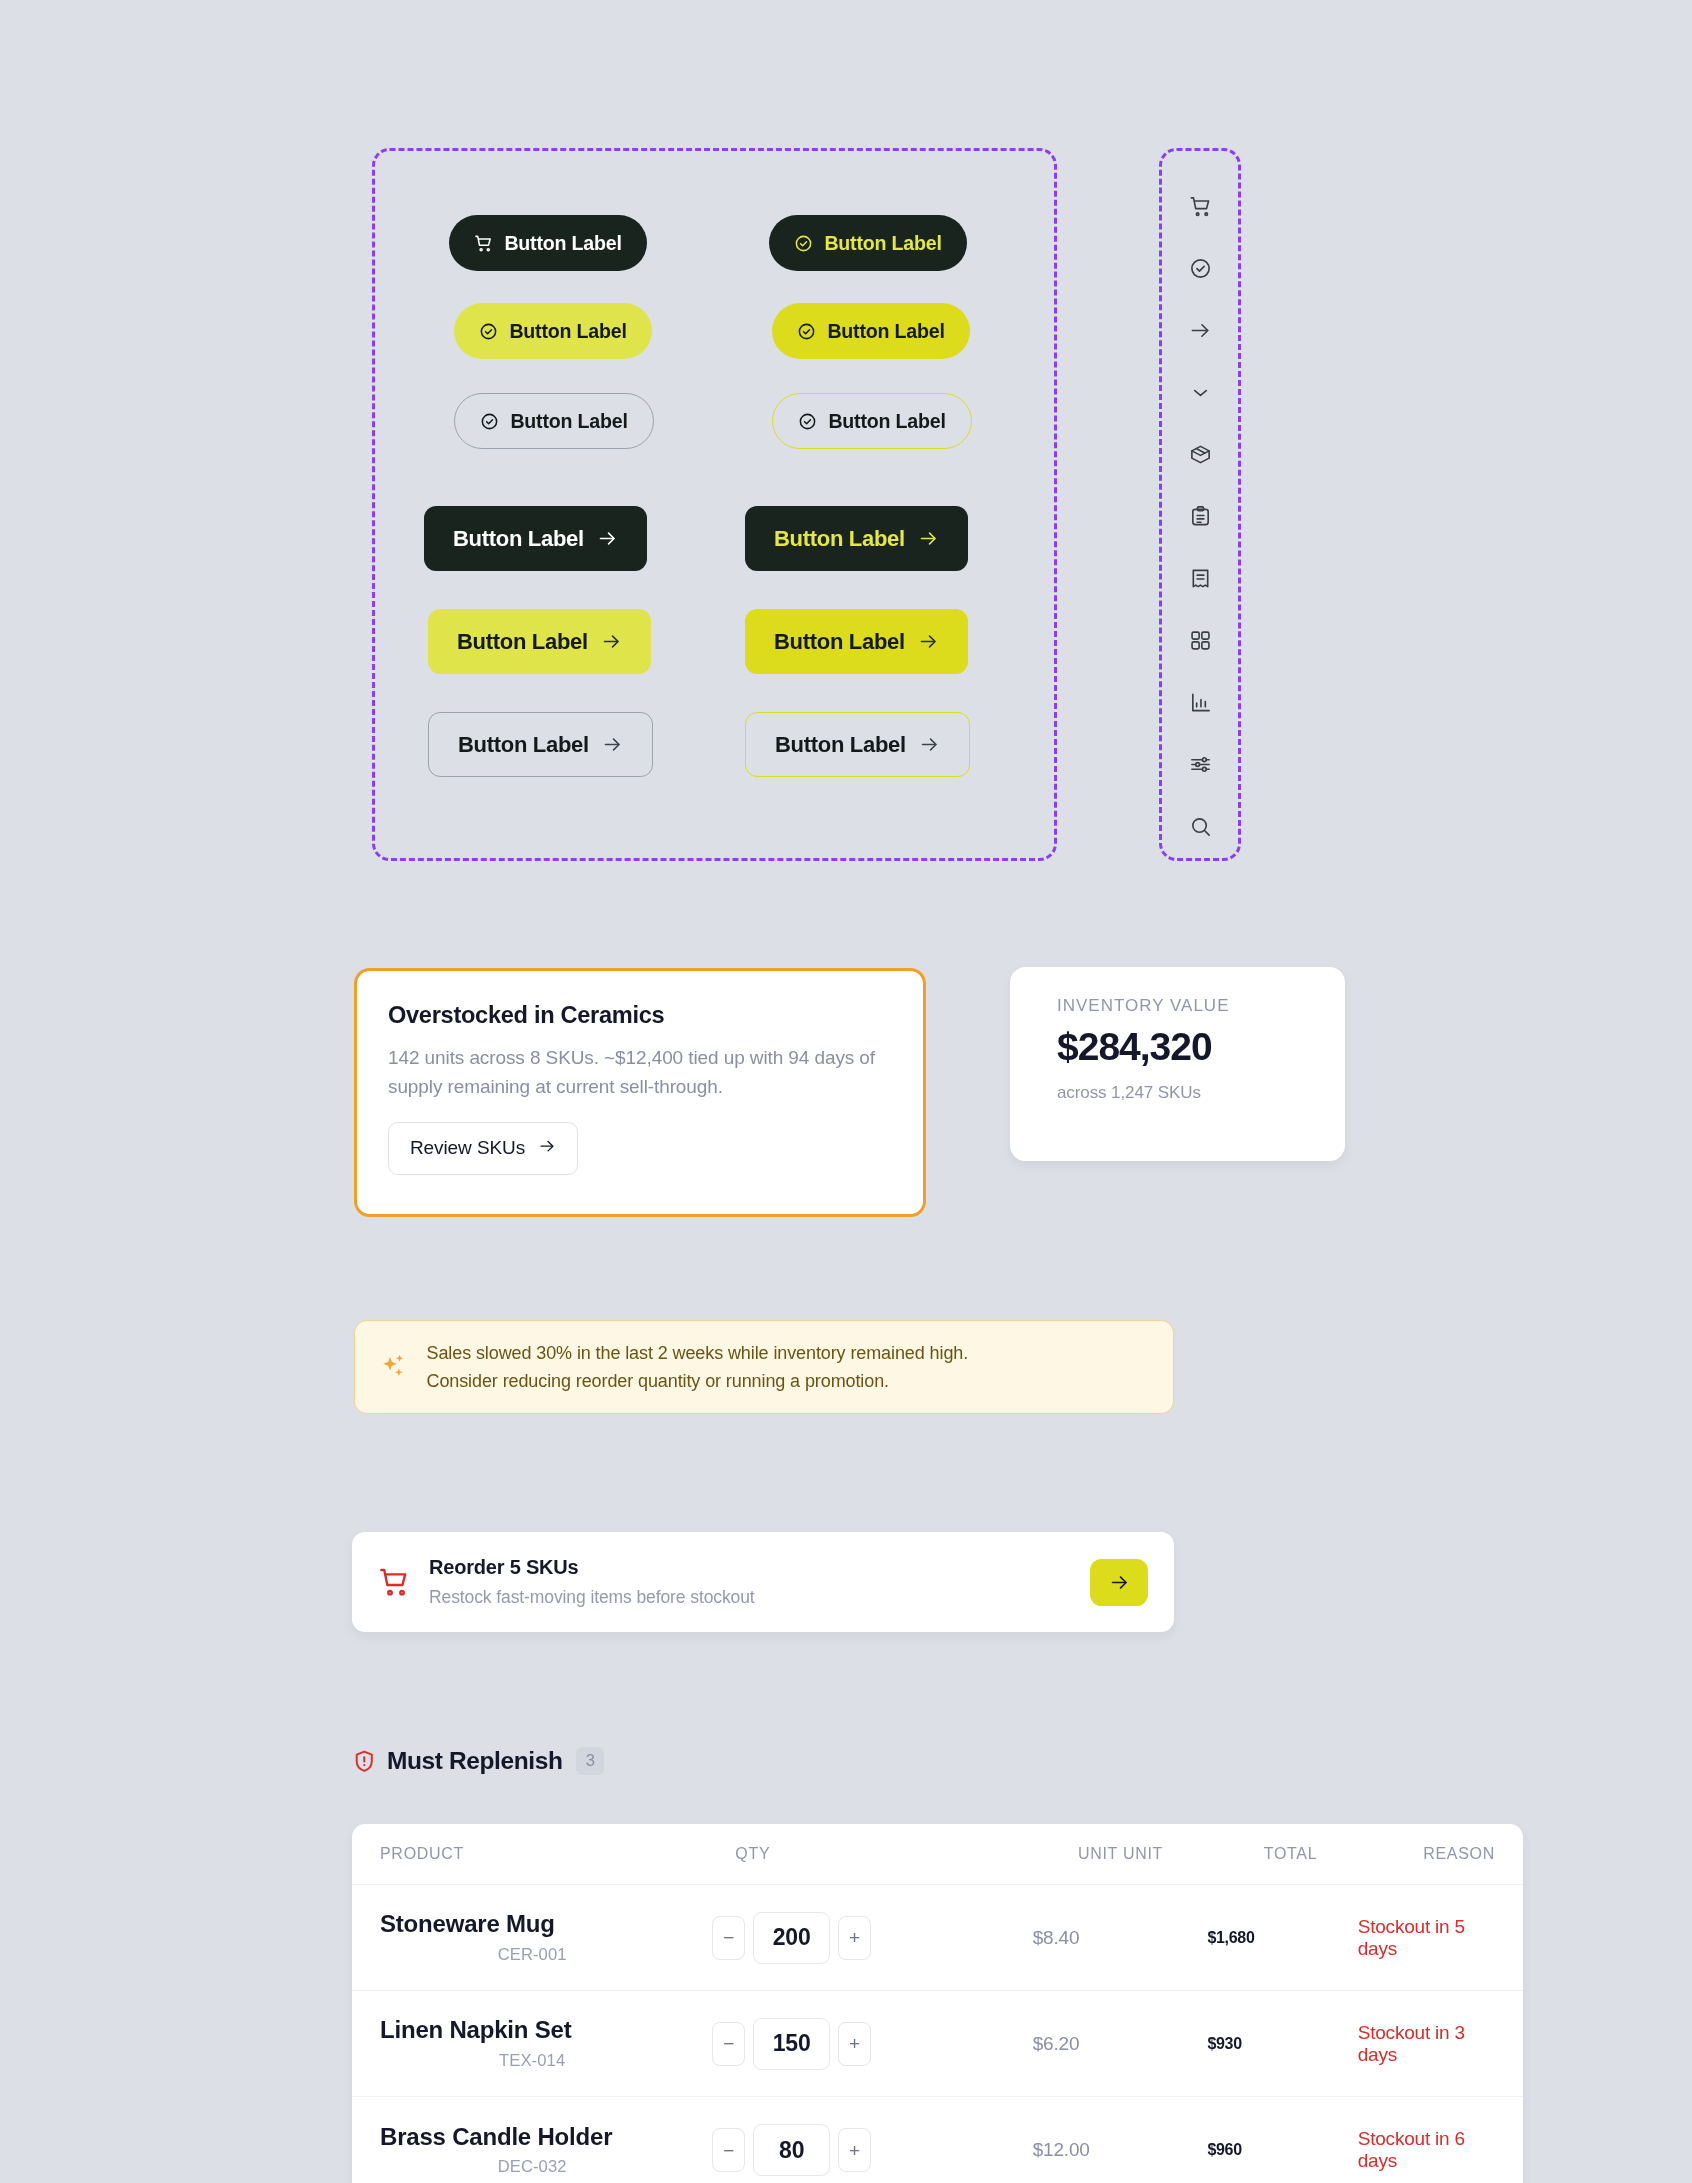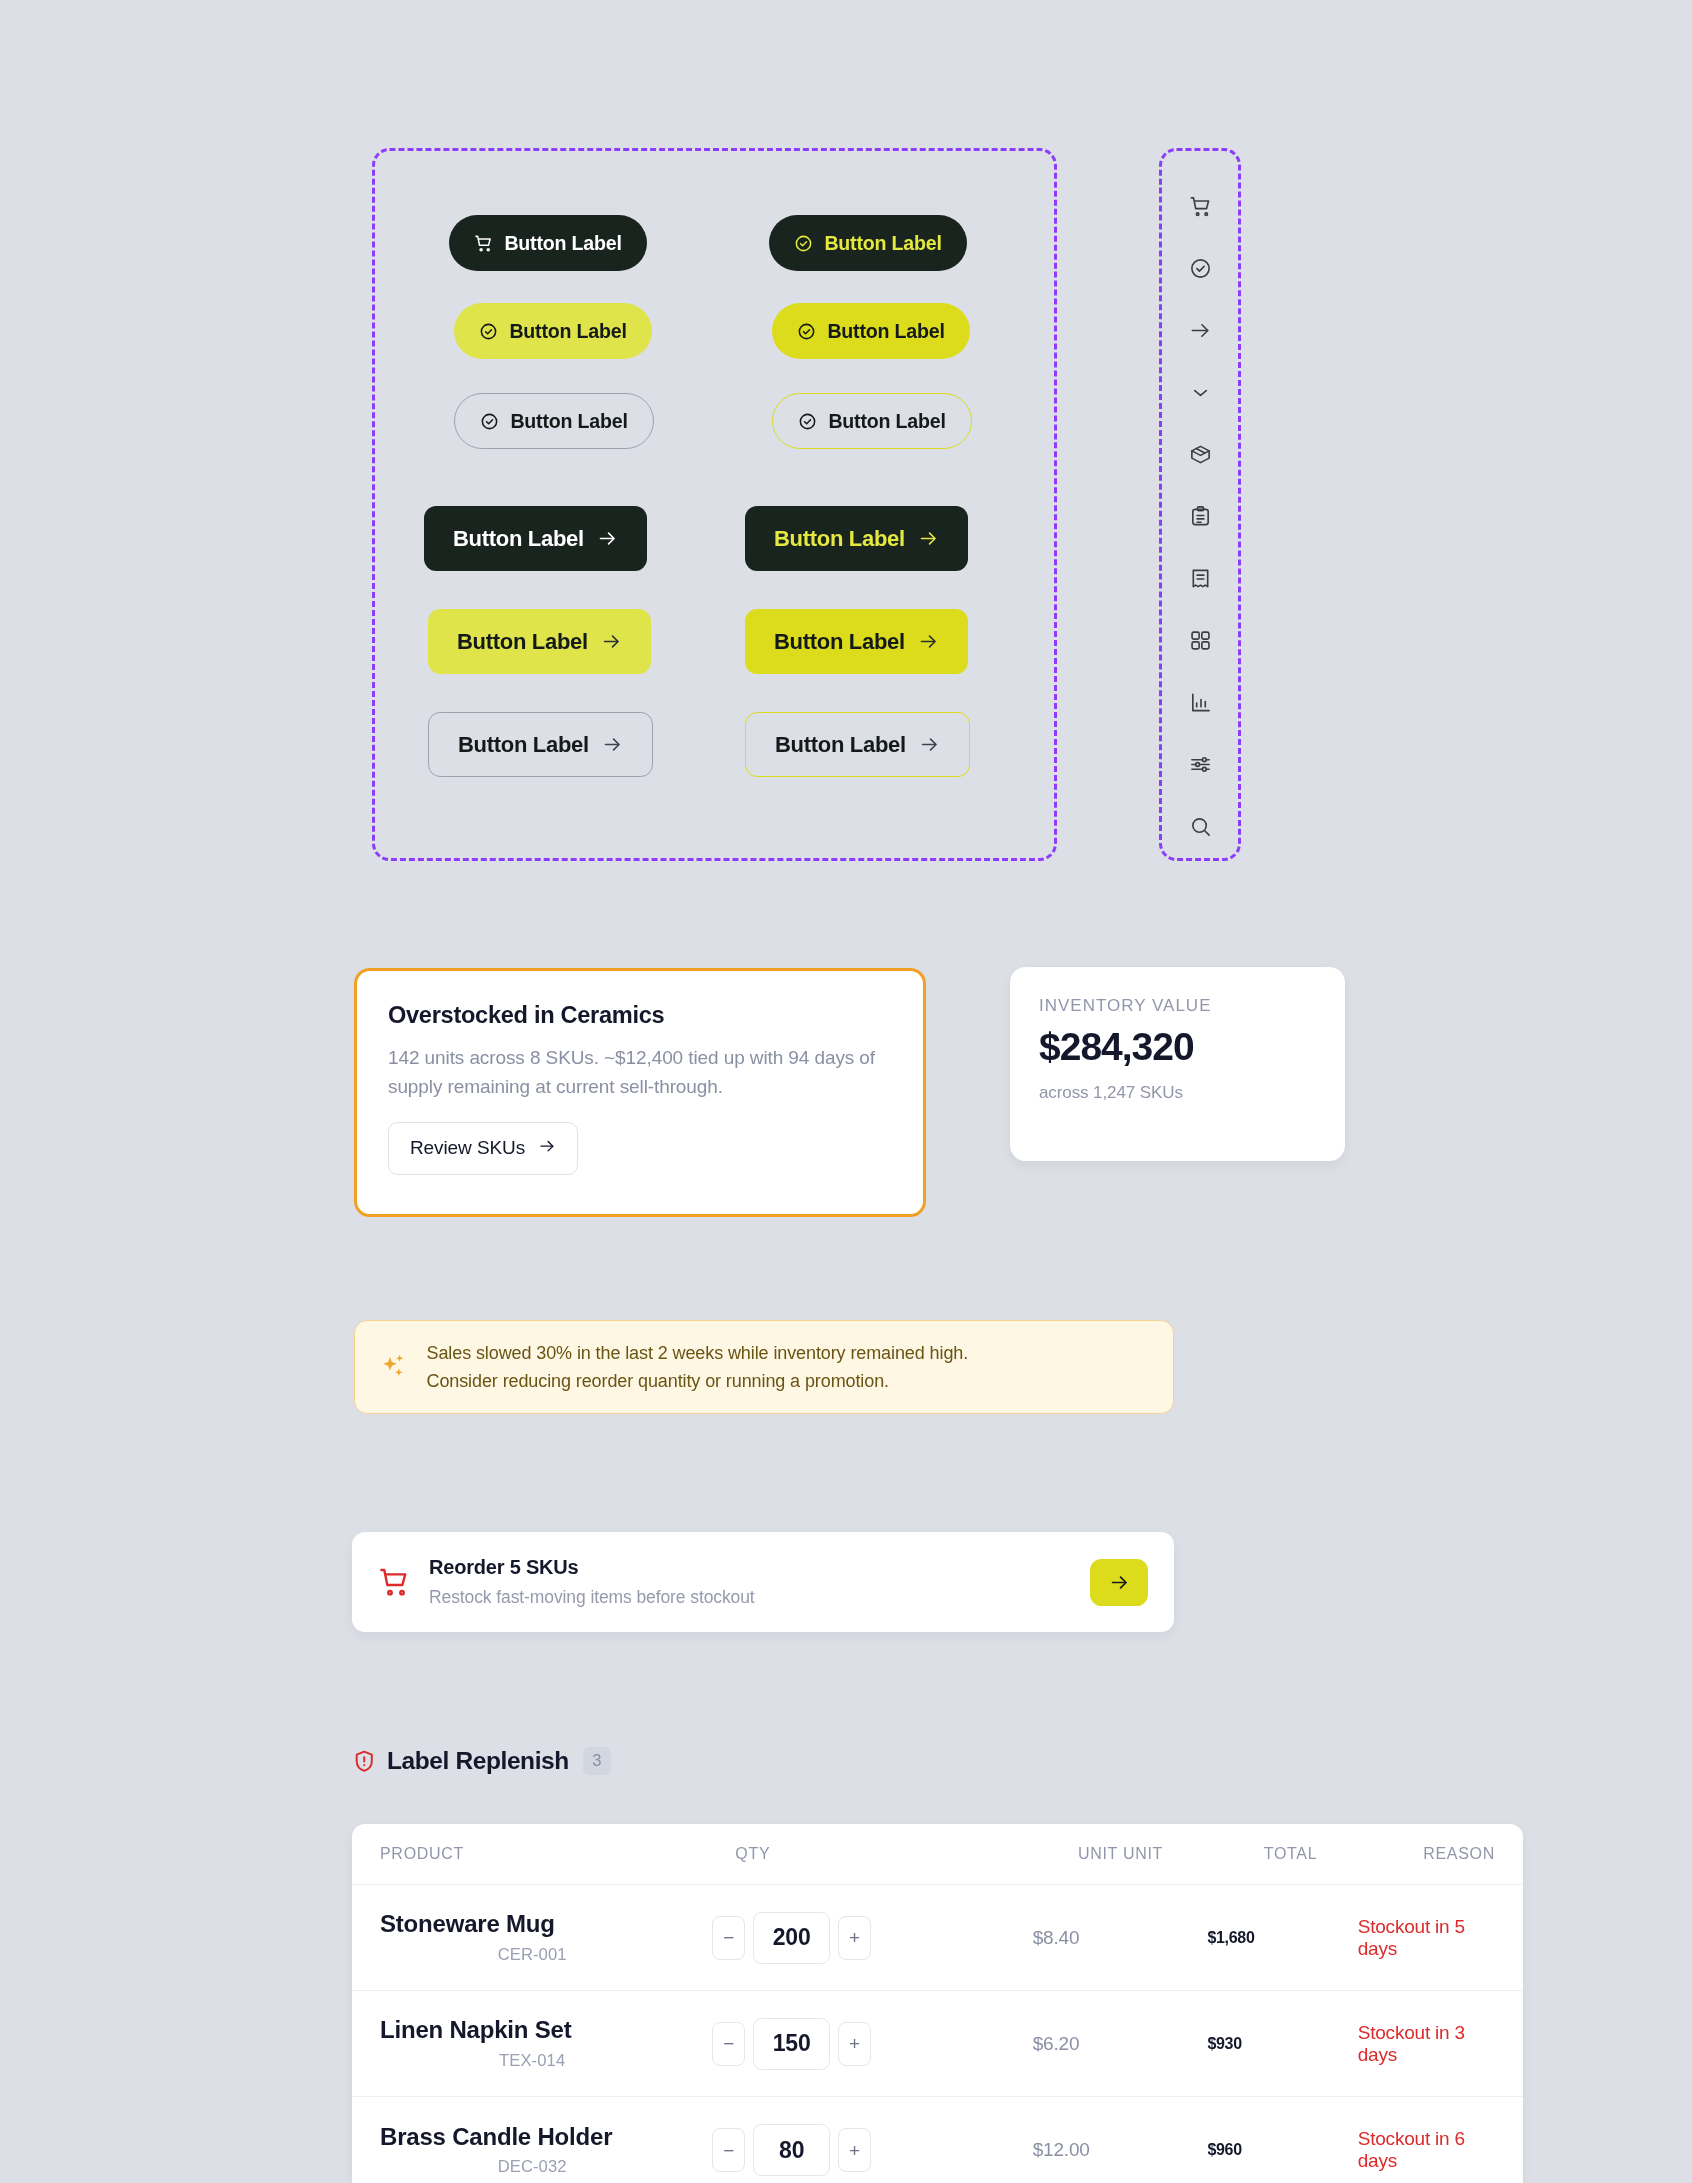--- a/index.html
+++ b/index.html
@@ -151,21 +151,21 @@
     font-family: "Liberation Sans", sans-serif;
   }
 
   
   #inv-card {
     position: absolute;
     left: 1010px; top: 967px;
     width: 335px; height: 194px;
     background: #FFFFFF;
     border-radius: 15.7px;
-    padding: 29px 29px;
+    padding: 29px 47px;
     box-shadow: 0 4.4px 12.2px rgba(21,24,43,0.055);
   }
   #inv-card .label {
     font-size: 17px;
     color: #9296AA;
     letter-spacing: 1px;
     font-weight: 400;
   }
   #inv-card .value {
     margin-top: 9px;
@@ -623,21 +623,21 @@
   </div>
 
   <div id="replenish-head">
     <span class="shield">
       <svg width="24.5" height="24.5" viewBox="0 0 24 24" fill="none" stroke="#DC2B2B" stroke-width="1.9" stroke-linecap="round" stroke-linejoin="round">
         <path d="M12 2.6l7.4 2.9v6.2c0 4.4-3.1 8.2-7.4 9.7-4.3-1.5-7.4-5.3-7.4-9.7V5.5z"></path>
         <path d="M12 8v4.3"></path>
           <path d="M12 15.7v.1"></path>
       </svg>
     </span>
-    <span class="h-title">Label Replenish</span>
+    <span class="h-title">Must Replenish</span>
     <span class="count">3</span>
   </div>
 
   <div id="table">
     <div class="trow thead">
       <div class="th c-prod">PRODUCT</div>
       <div class="th c-qty">QTY</div>
       <div class="th c-unit">UNIT UNIT</div>
       <div class="th c-total">TOTAL</div>
       <div class="th c-reason">REASON</div>

